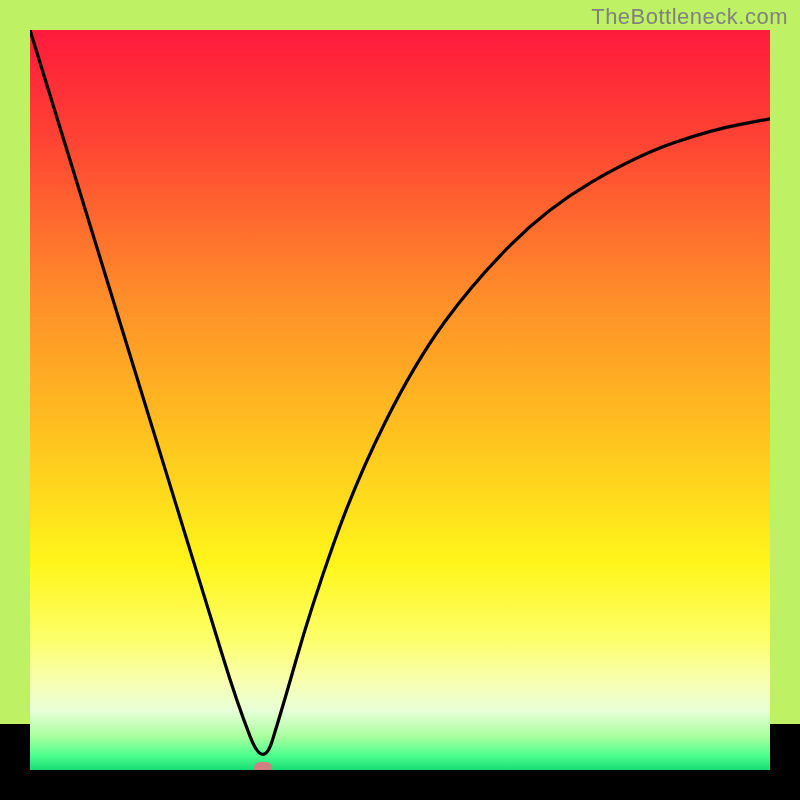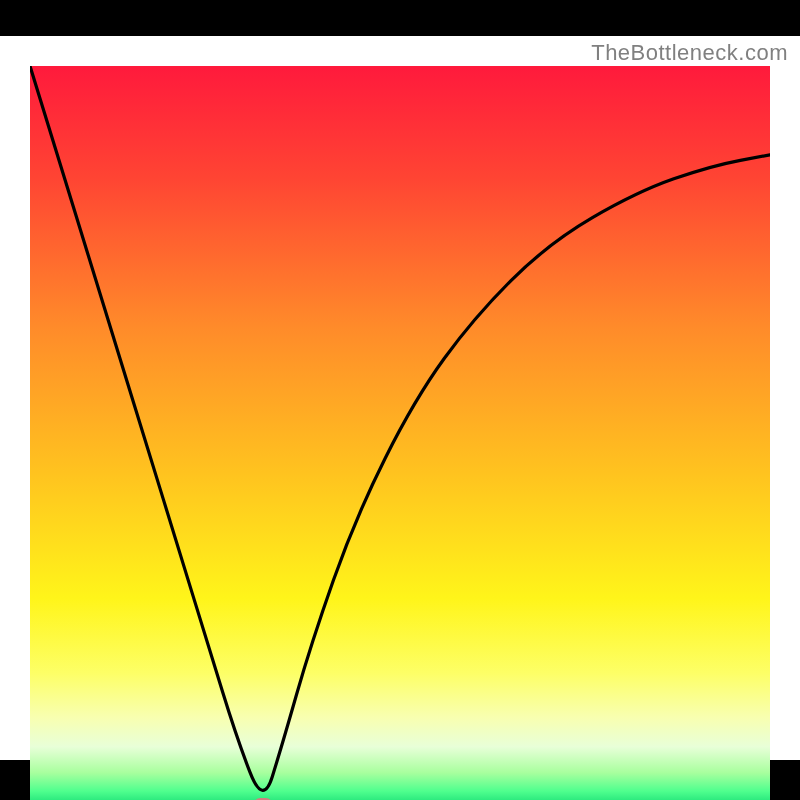--- a/index.html
+++ b/index.html
@@ -8,22 +8,21 @@
     width: 800px;
     height: 800px;
     overflow: hidden;
     background: #000;
     font-family: Arial, Helvetica, sans-serif;
   }
   .frame {
     position: relative;
     width: 800px;
     height: 724px;
-    background: #ffffff;
-    margin-top: 36px;
+    background: #bef264;
   }
   .plot-area {
     position: absolute;
     left: 30px;
     top: 30px;
     width: 740px;
     height: 740px;
     overflow: hidden;
   }
   .gradient {

